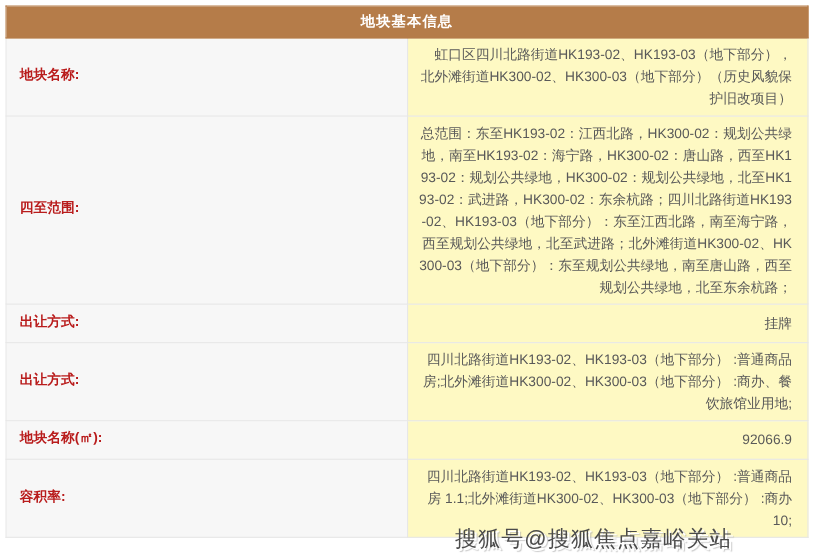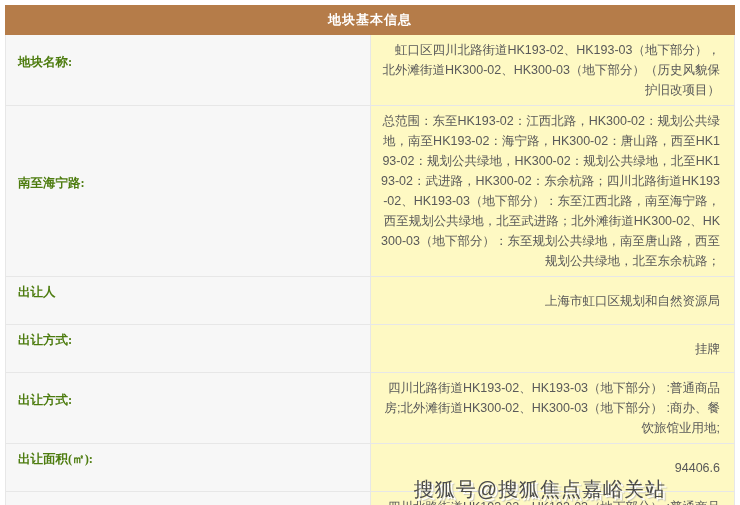--- a/index.html
+++ b/index.html
@@ -37,24 +37,23 @@
   table.land-table td{
     border:1px solid #e7e7e7;
     font-size:12.5px;
     line-height:20px;
     vertical-align:middle;
     word-break:break-all;
   }
   td.cell-label{
     width:178px;
     background:#f7f7f7;
-    color:#4d7c0f;
+    color:#b91c1c;
     font-weight:bold;
-    padding:5px 8px 22px 12px;
-    font-family:Liberation Serif, serif;
+    padding:5px 8px 9px 12px;
   }
   td.cell-value{
     color:#595959;
     background:#fef9c3;
     padding:5px 14px 5px 10px;
     text-align:right;
   }
   .watermark{
     position:absolute;
     right:6px;
@@ -77,43 +76,39 @@
       <tr>
         <th class="table-header" colspan="2">地块基本信息</th>
       </tr>
 
       <tr>
         <td class="cell-label">地块名称:</td>
         <td class="cell-value">虹口区四川北路街道HK193-02、HK193-03（地下部分）， 北外滩街道HK300-02、HK300-03（地下部分）（历史风貌保护旧改项目）</td>
       </tr>
 
       <tr>
-        <td class="cell-label">南至海宁路:</td>
+        <td class="cell-label">四至范围:</td>
         <td class="cell-value">总范围：东至HK193-02：江西北路，HK300-02：规划公共绿地，南至HK193-02：海宁路，HK300-02：唐山路，西至HK193-02：规划公共绿地，HK300-02：规划公共绿地，北至HK193-02：武进路，HK300-02：东余杭路；四川北路街道HK193-02、HK193-03（地下部分）：东至江西北路，南至海宁路，西至规划公共绿地，北至武进路；北外滩街道HK300-02、HK300-03（地下部分）：东至规划公共绿地，南至唐山路，西至规划公共绿地，北至东余杭路；</td>
       </tr>
 
-      <tr>
-        <td class="cell-label">出让人</td>
-        <td class="cell-value">上海市虹口区规划和自然资源局</td>
-      </tr>
 
       <tr>
         <td class="cell-label">出让方式:</td>
         <td class="cell-value">挂牌</td>
       </tr>
 
 
       <tr>
         <td class="cell-label">出让方式:</td>
         <td class="cell-value">四川北路街道HK193-02、HK193-03（地下部分） :普通商品房;北外滩街道HK300-02、HK300-03（地下部分） :商办、餐饮旅馆业用地;</td>
       </tr>
 
       <tr>
-        <td class="cell-label">出让面积(㎡):</td>
-        <td class="cell-value">94406.6</td>
+        <td class="cell-label">地块名称(㎡):</td>
+        <td class="cell-value">92066.9</td>
       </tr>
 
       <tr>
         <td class="cell-label">容积率:</td>
         <td class="cell-value">四川北路街道HK193-02、HK193-03（地下部分） :普通商品房 1.1;北外滩街道HK300-02、HK300-03（地下部分） :商办 10;</td>
       </tr>
 
     </tbody>
   </table>
 

